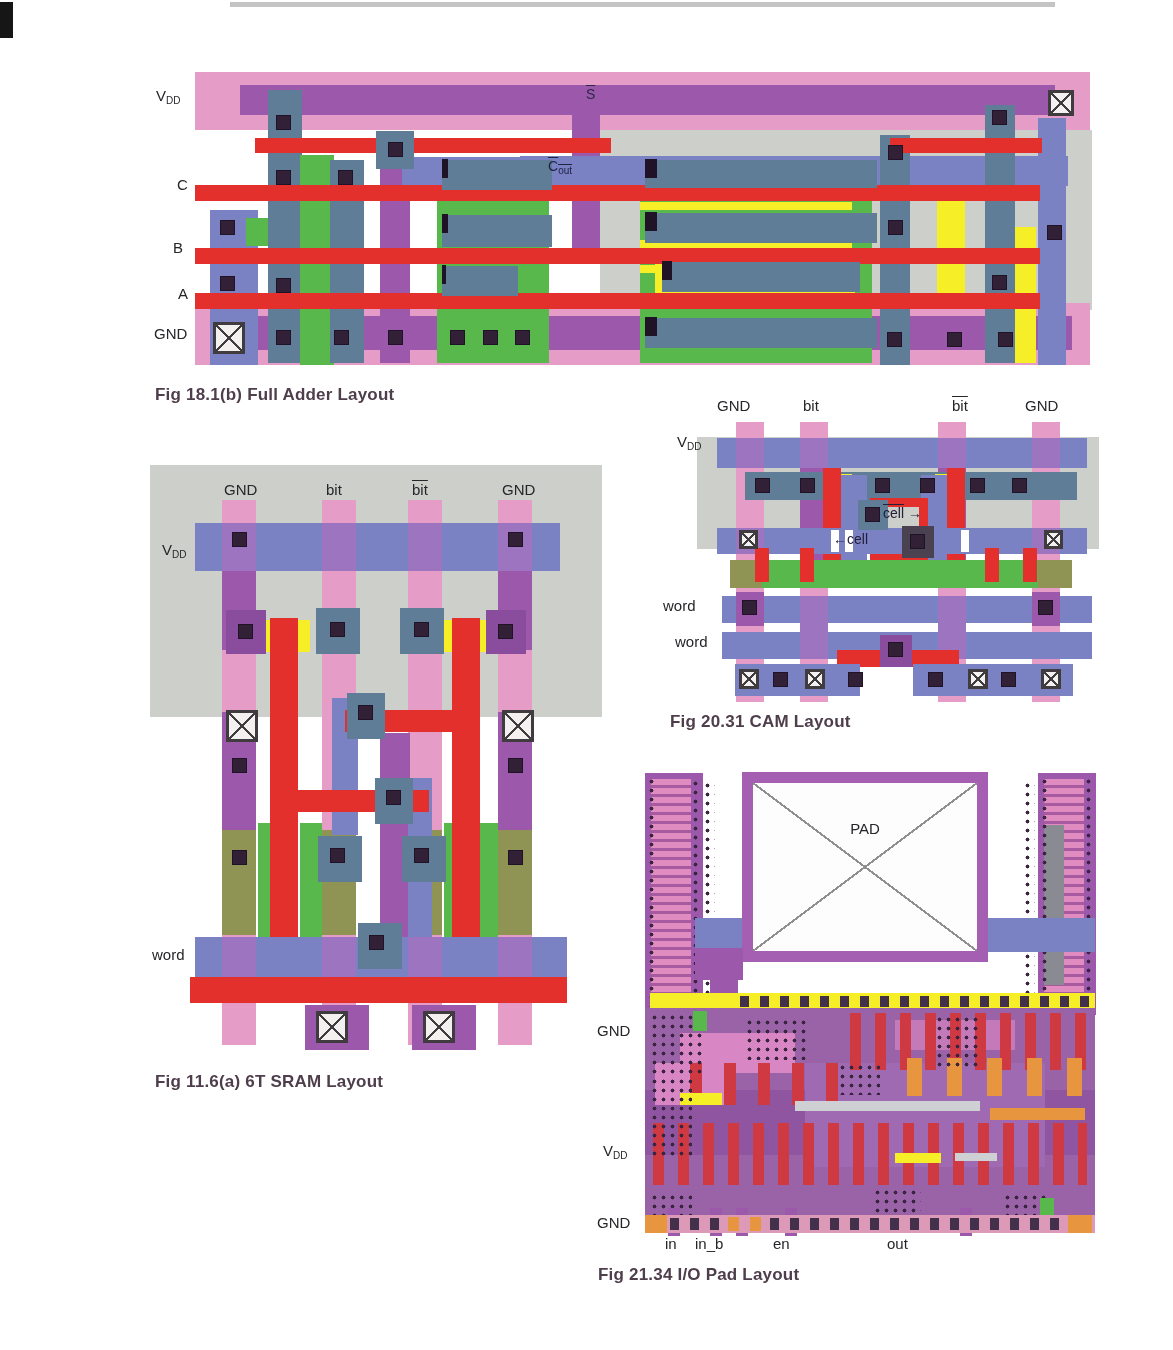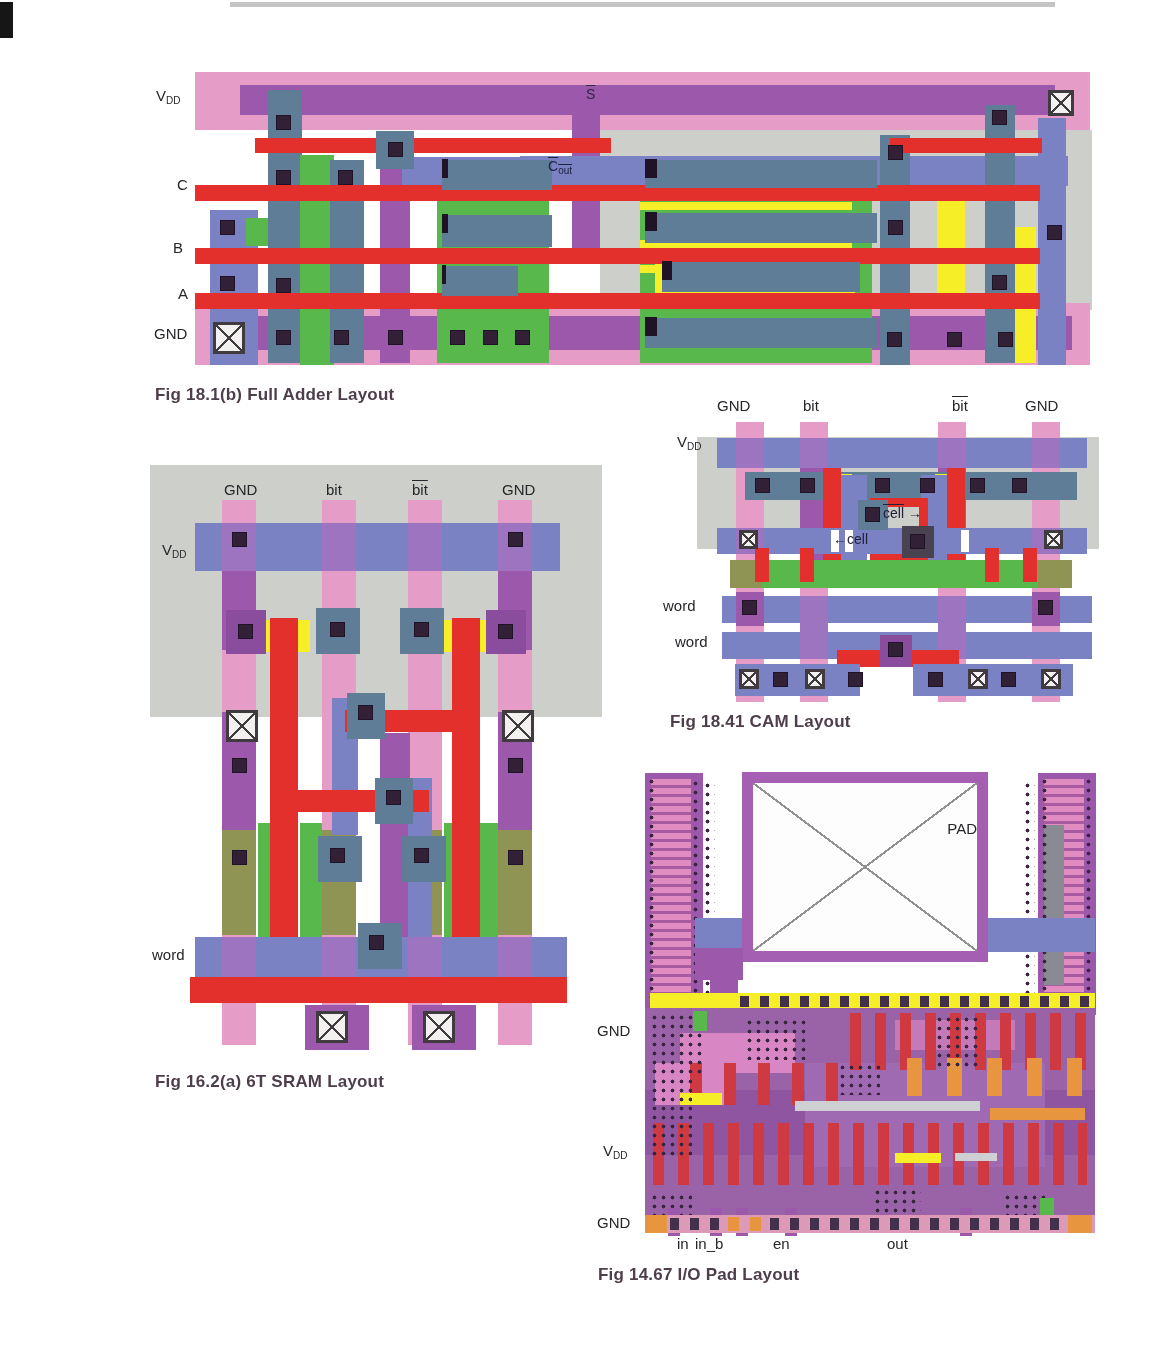--- a/index.html
+++ b/index.html
@@ -202,21 +202,21 @@
     <i class="sh xb" style="left:352px;top:250px;width:32px;height:32px"></i>
     <i class="sh xb" style="left:166px;top:551px;width:32px;height:32px"></i>
     <i class="sh xb" style="left:273px;top:551px;width:32px;height:32px"></i>
 
     <span class="lb" style="left:74px;top:22px">GND</span>
     <span class="lb" style="left:176px;top:22px">bit</span>
     <span class="lb ov" style="left:262px;top:22px">bit</span>
     <span class="lb" style="left:352px;top:22px">GND</span>
     <span class="lb" style="left:12px;top:82px"><span>V</span><sub>DD</sub></span>
     <span class="lb" style="left:2px;top:487px">word</span>
-    <span class="cap" style="left:5px;top:612px">Fig 16.2(a)  6T SRAM Layout</span>
+    <span class="cap" style="left:5px;top:612px">Fig 11.6(a)  6T SRAM Layout</span>
   </div>
 
   <div class="fig" style="left:655px;top:390px;width:465px;height:365px">
     <i class="sh gy" style="left:42px;top:47px;width:402px;height:112px"></i>
     <i class="sh pk" style="left:81px;top:32px;width:28px;height:280px"></i>
     <i class="sh pk" style="left:145px;top:32px;width:28px;height:280px"></i>
     <i class="sh pk" style="left:283px;top:32px;width:28px;height:280px"></i>
     <i class="sh pk" style="left:377px;top:32px;width:28px;height:280px"></i>
     <i class="sh bl" style="left:62px;top:48px;width:370px;height:30px"></i>
     <i class="sh vi" style="left:81px;top:48px;width:28px;height:30px"></i>
@@ -284,38 +284,38 @@
 
     <span class="lb" style="left:62px;top:8px">GND</span>
     <span class="lb" style="left:148px;top:8px">bit</span>
     <span class="lb ov" style="left:297px;top:8px">bit</span>
     <span class="lb" style="left:370px;top:8px">GND</span>
     <span class="lb" style="left:22px;top:44px"><span>V</span><sub>DD</sub></span>
     <span class="lb sm" style="left:228px;top:116px;color:#23203a"><span class="ov">cell</span> <span>→</span></span>
     <span class="lb sm" style="left:178px;top:142px;color:#23203a"><span>←</span><span>cell</span></span>
     <span class="lb" style="left:8px;top:208px">word</span>
     <span class="lb" style="left:20px;top:244px">word</span>
-    <span class="cap" style="left:15px;top:322px">Fig 18.41 CAM Layout</span>
+    <span class="cap" style="left:15px;top:322px">Fig 20.31 CAM Layout</span>
   </div>
 
   <div class="fig" style="left:595px;top:765px;width:520px;height:535px">
     <i class="sh pu" style="left:50px;top:8px;width:58px;height:284px"></i>
     <i class="sh serp" style="left:56px;top:14px;width:40px;height:270px"></i>
     <i class="sh dg" style="left:52px;top:12px;width:10px;height:276px"></i>
     <i class="sh dg" style="left:96px;top:14px;width:10px;height:266px"></i>
     <i class="sh dg" style="left:108px;top:16px;width:12px;height:248px"></i>
     <i class="sh pu" style="left:443px;top:8px;width:58px;height:242px"></i>
     <i class="sh serp" style="left:449px;top:14px;width:40px;height:228px"></i>
     <i class="sh grv" style="left:449px;top:60px;width:20px;height:160px"></i>
     <i class="sh dg" style="left:445px;top:12px;width:10px;height:232px"></i>
     <i class="sh dg" style="left:489px;top:12px;width:10px;height:232px"></i>
     <i class="sh dg" style="left:428px;top:16px;width:12px;height:230px"></i>
     <i class="sh bl" style="left:100px;top:153px;width:400px;height:34px"></i>
     <i class="sh padframe" style="left:147px;top:7px;width:246px;height:190px">
-      <span class="lb" style="left:0;top:38px;width:100%;text-align:right;position:absolute">PAD</span>
+      <span class="lb" style="left:0;top:38px;width:100%;text-align:center;position:absolute">PAD</span>
     </i>
     <i class="sh pu" style="left:100px;top:183px;width:48px;height:32px"></i>
     <i class="sh pu" style="left:115px;top:183px;width:28px;height:48px"></i>
     <i class="sh yl" style="left:55px;top:228px;width:445px;height:17px"></i>
     <i class="sh dashes" style="left:145px;top:231px;width:350px;height:11px"></i>
     <i class="sh gn" style="left:115px;top:245px;width:128px;height:24px"></i>
     <i class="sh gn2" style="left:246px;top:247px;width:58px;height:20px"></i>
 
     <i class="sh" style="left:50px;top:243px;width:450px;height:212px;background:#9a63a8"></i>
     <i class="sh pdk" style="left:50px;top:325px;width:450px;height:65px"></i>
@@ -351,20 +351,20 @@
     <i class="sh" style="left:50px;top:450px;width:450px;height:18px;background:#dd9ab8"></i>
     <i class="sh dashes" style="left:75px;top:453px;width:390px;height:12px"></i>
     <i class="sh or" style="left:50px;top:450px;width:22px;height:18px"></i>
     <i class="sh or" style="left:133px;top:452px;width:11px;height:14px"></i>
     <i class="sh or" style="left:155px;top:452px;width:11px;height:14px"></i>
     <i class="sh or" style="left:473px;top:450px;width:24px;height:18px"></i>
 
     <span class="lb" style="left:2px;top:258px">GND</span>
     <span class="lb" style="left:8px;top:378px"><span>V</span><sub>DD</sub></span>
     <span class="lb" style="left:2px;top:450px">GND</span>
-    <span class="lb" style="left:82px;top:471px">in</span>
+    <span class="lb" style="left:70px;top:471px">in</span>
     <span class="lb" style="left:100px;top:471px">in_b</span>
     <span class="lb" style="left:178px;top:471px">en</span>
     <span class="lb" style="left:292px;top:471px">out</span>
-    <span class="cap" style="left:3px;top:500px">Fig 14.67  I/O Pad Layout</span>
+    <span class="cap" style="left:3px;top:500px">Fig 21.34  I/O Pad Layout</span>
   </div>
 
 </div>
 
 </body></html>

